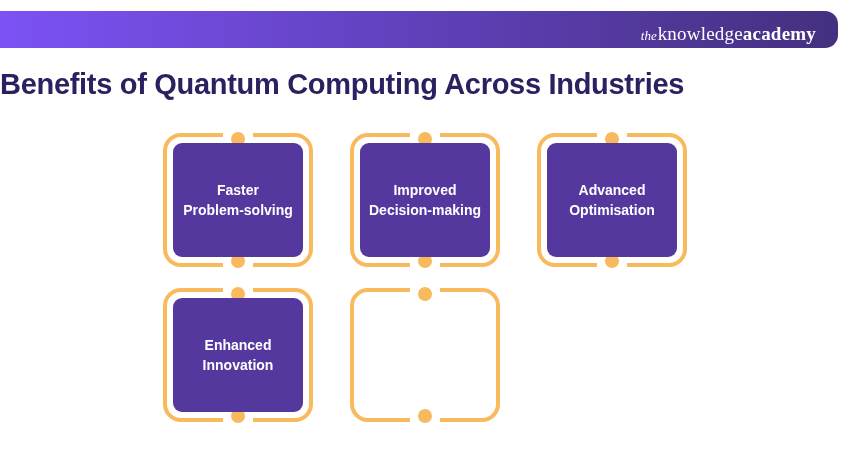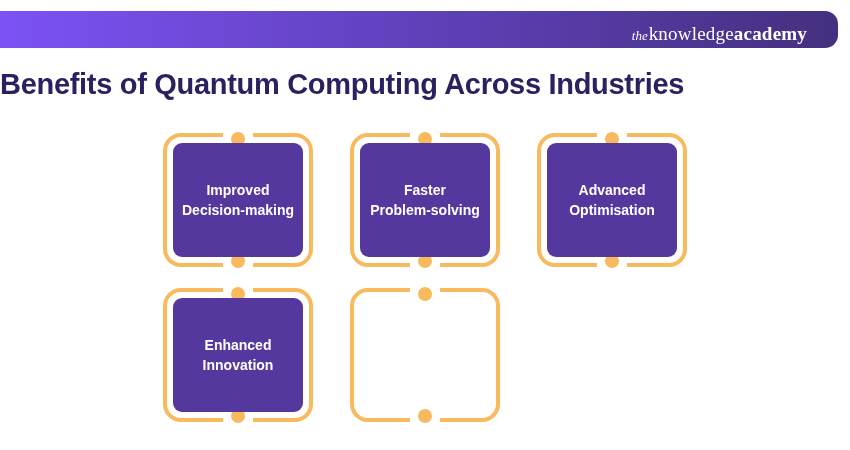--- a/index.html
+++ b/index.html
@@ -23,21 +23,21 @@
   
   .banner{
     position:absolute;
     left:0; top:11px;
     width:838px; height:37px;
     border-radius:0 13px 13px 0;
     background:linear-gradient(90deg,var(--banner-gradient-start,#7C52F5) 0%,var(--banner-gradient-end,#44307F) 100%);
     display:flex;
     align-items:center;
     justify-content:flex-end;
-    padding-right:31px;
+    padding-right:22px;
   }
   .logo{
     display:flex;
     align-items:baseline;
     color:var(--text-white,#fff);
     font-family:"Liberation Serif", serif;
     white-space:nowrap;
   }
   .logo .logo-the{font-style:italic;font-size:13px;margin-right:1px;}
   .logo .logo-knowledge{font-size:19px;letter-spacing:0.2px;}
@@ -124,33 +124,33 @@
 <h1 class="page-title">Benefits of Quantum Computing Across Industries</h1>
 
 <main class="grid">
 
   <div class="frame">
     <span class="gap-mask gap-top"></span>
     <span class="gap-mask gap-bottom"></span>
     <span class="dot dot-top"></span>
     <span class="dot dot-bottom"></span>
     <div class="card-inner">
-      <span class="card-label">Improved
-Decision-making</span>
+      <span class="card-label">Faster
+Problem-solving</span>
     </div>
   </div>
 
   <div class="frame">
     <span class="gap-mask gap-top"></span>
     <span class="gap-mask gap-bottom"></span>
     <span class="dot dot-top"></span>
     <span class="dot dot-bottom"></span>
     <div class="card-inner">
-      <span class="card-label">Faster
-Problem-solving</span>
+      <span class="card-label">Improved
+Decision-making</span>
     </div>
   </div>
 
   <div class="frame">
     <span class="gap-mask gap-top"></span>
     <span class="gap-mask gap-bottom"></span>
     <span class="dot dot-top"></span>
     <span class="dot dot-bottom"></span>
     <div class="card-inner">
       <span class="card-label">Advanced

